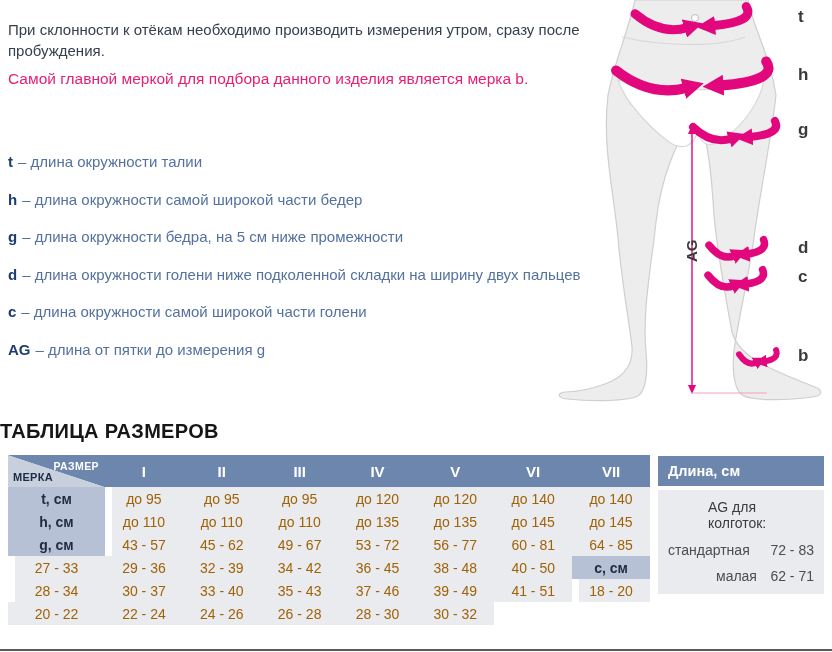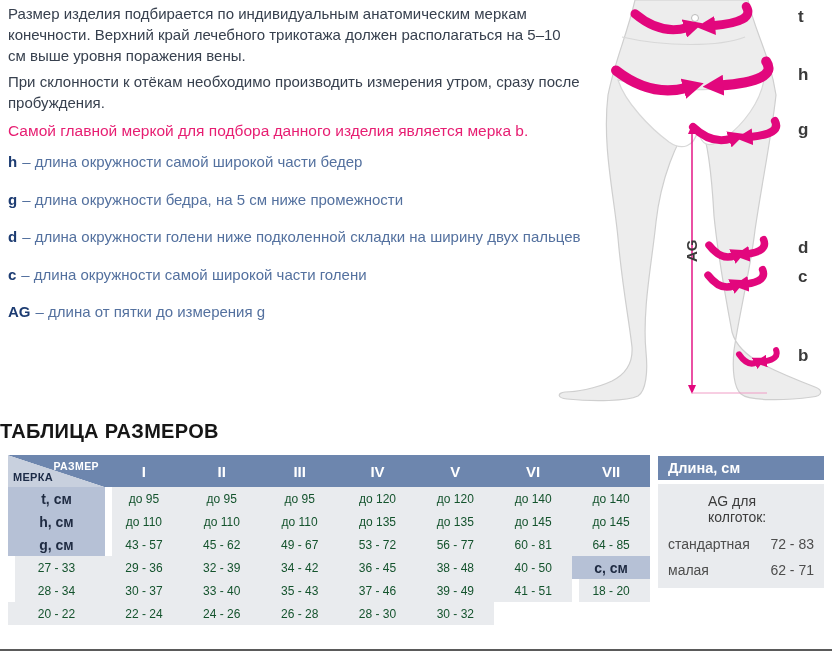--- a/index.html
+++ b/index.html
@@ -4,21 +4,21 @@
 <style>
   html,body { margin:0; padding:0; }
   body {
     width:832px; height:652px; position:relative; background:#ffffff;
     font-family:"Liberation Sans", sans-serif; overflow:hidden;
   }
   
   .intro { position:absolute; left:8px; top:3px; width:572px; }
   .intro p { margin:0; font-size:15px; line-height:21px; color:#37404e; }
   .intro p.p1 { margin-bottom:5px; }
-  .intro p.p2 { margin-bottom:7px; }
+  .intro p.p2 { margin-bottom:7px;margin-top:16px; }
   .intro p.highlight { color:#e71e72; font-size:15.5px; }
   
   .measure-list { position:absolute; left:8px; top:153px; width:630px; }
   .measure-item { font-size:15px; line-height:17px; margin-bottom:20.5px; white-space:nowrap; }
   .mkey  { color:#1d3c72; font-weight:bold; margin-right:5px; }
   .mdesc { color:#54719f; }
   
   .figure { position:absolute; left:555px; top:0; width:277px; height:415px; }
   
   .table-title {
@@ -36,47 +36,47 @@
     display:flex; align-items:center; justify-content:center;
   }
   .corner { background:linear-gradient(to right top, #c8d0de 49.6%, #6d86ae 50.4%); position:relative; }
   .c-top { position:absolute; top:5px; right:6px; font-size:10.5px; font-weight:bold; color:#ffffff; letter-spacing:0.4px; }
   .c-bot { position:absolute; bottom:4px; left:5px; font-size:11px; font-weight:bold; color:#1c2b47; letter-spacing:0.3px; }
   .tl {
     background:#b6c1d6; color:#1f2b42; font-weight:bold; font-size:14px;
     display:flex; align-items:center; justify-content:center;
   }
   .td {
-    background:#e9ebee; color:#14532d; font-size:12px;
+    background:#e9ebee; color:#a16207; font-size:14px;
     display:flex; align-items:center; justify-content:center;
   }
   .td.first { box-shadow:inset 7px 0 0 0 #ffffff; }
   
   .panel { position:absolute; left:658px; top:456px; width:166px; }
   .panel-h {
-    height:24px; background:#6d86ae; color:#ffffff; font-weight:bold; font-size:14.5px;
+    height:30px; background:#6d86ae; color:#ffffff; font-weight:bold; font-size:14.5px;
     display:flex; align-items:center; padding-left:10px; box-sizing:border-box;
   }
   .panel-b { margin-top:4px; background:#e9ebee; padding:9px 10px 10px; box-sizing:border-box; }
   .panel-sub { font-size:14px; color:#3c3c3c; margin-bottom:11px;margin-left:40px; }
   .panel-row { display:flex; justify-content:space-between; font-size:14px; color:#4d4d4d; margin-bottom:10px; }
-  .panel-row:last-child { margin-bottom:0; }
+  .panel-row:last-child { margin-bottom:0;margin-left:48px; }
   
   .bottom-line { position:absolute; left:0; top:649px; width:832px; height:2px; background:#5a5a5a; }
 </style>
 </head>
 <body>
 
 <div class="intro">
-  <p class="p1">Размер изделия подбирается по индивидуальным анатомическим меркам конечности. Верхний край лечебного трикотажа должен располагаться на 5–10 см выше уровня поражения вены.</p>
   <p class="p2">При склонности к отёкам необходимо производить измерения утром, сразу после пробуждения.</p>
   <p class="highlight">Самой главной меркой для подбора данного изделия является мерка b.</p>
 </div>
 
 <div class="measure-list">
+    <div class="measure-item"><b class="mkey">t</b><span class="mdesc">– длина окружности талии</span></div>
     <div class="measure-item"><b class="mkey">h</b><span class="mdesc">– длина окружности самой широкой части бедер</span></div>
     <div class="measure-item"><b class="mkey">g</b><span class="mdesc">– длина окружности бедра, на 5 см ниже промежности</span></div>
     <div class="measure-item"><b class="mkey">d</b><span class="mdesc">– длина окружности голени ниже подколенной складки на ширину двух пальцев</span></div>
     <div class="measure-item"><b class="mkey">c</b><span class="mdesc">– длина окружности самой широкой части голени</span></div>
     <div class="measure-item"><b class="mkey">AG</b><span class="mdesc">– длина от пятки до измерения g</span></div>
   </div>
 
 <svg class="figure" viewBox="0 0 277 415" xmlns="http://www.w3.org/2000/svg">
   <defs>
     <marker id="ah" viewBox="0 0 6 6" refX="1" refY="3" markerWidth="2.1" markerHeight="2.1" orient="auto">

